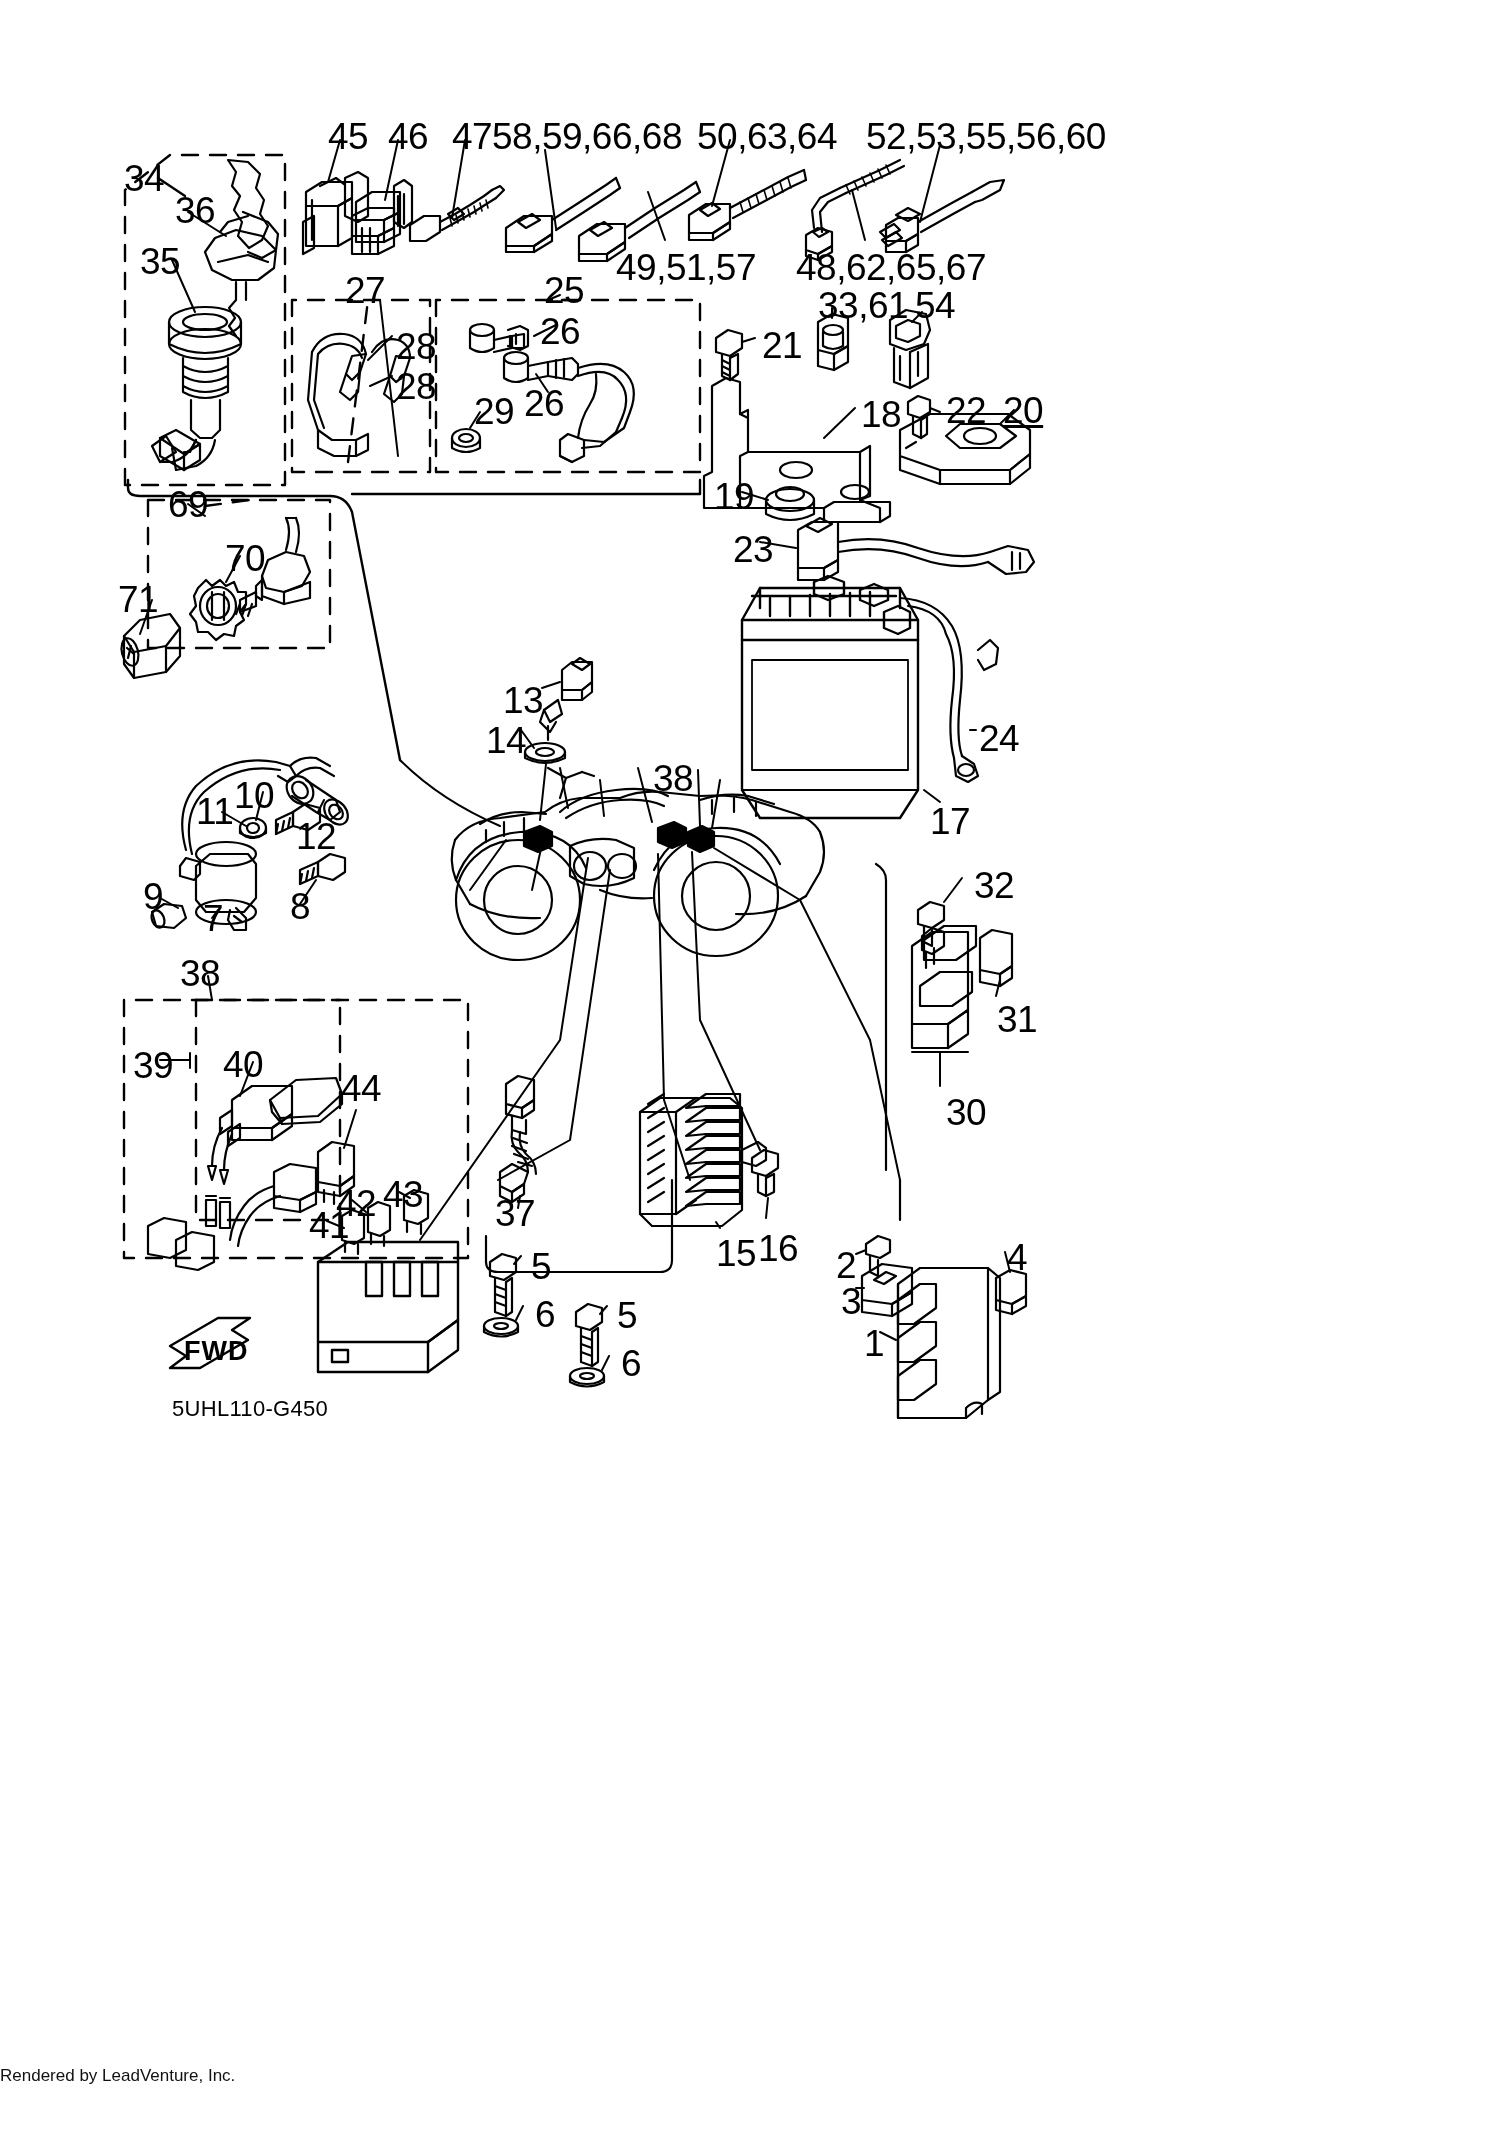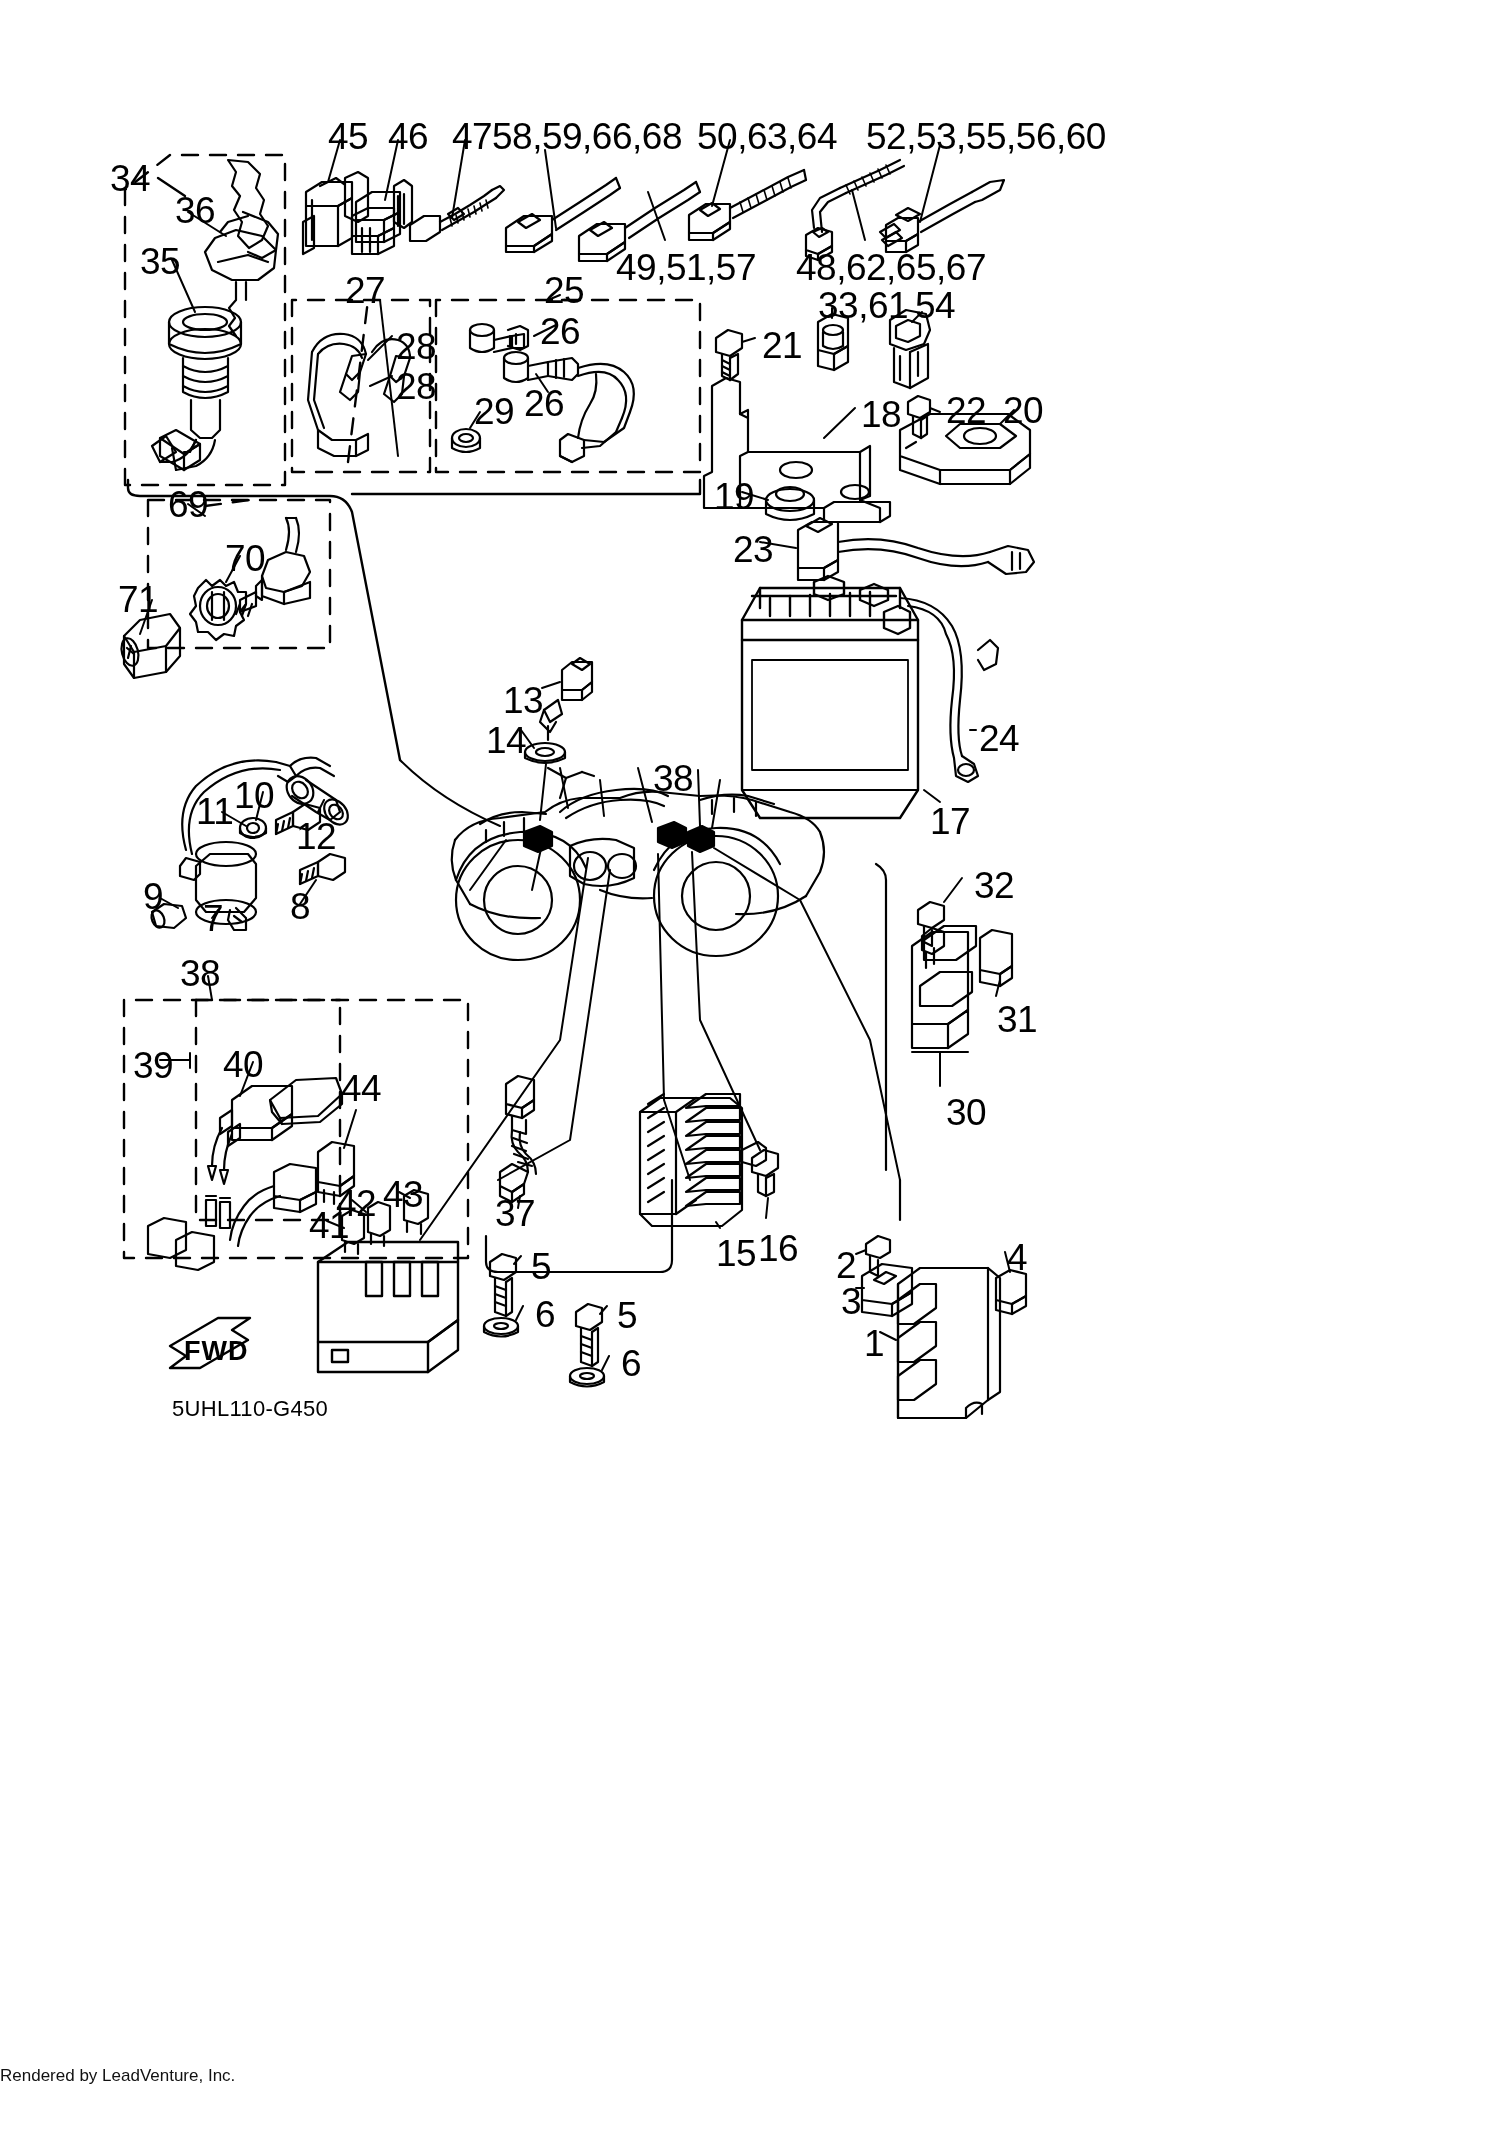--- a/index.html
+++ b/index.html
@@ -734,21 +734,21 @@
       <g stroke-width="2.2">
         <path d="M486 1236 L486 1262 Q486 1272 498 1272"></path>
         <path d="M498 1272 L660 1272 Q672 1272 672 1260 L672 1180"></path>
         <path d="M886 1170 L886 880 Q886 870 876 864"></path>
         <path d="M900 1180 L900 1220"></path>
       </g>
 
     </g>
   </svg>
 
-  <div class="lbl" style="left:110px;  top:160px;">34</div>
+  <div class="lbl" style="left:124px;  top:160px;">34</div>
   <div class="lbl" style="left:175px;  top:192px;">36</div>
   <div class="lbl" style="left:140px;  top:243px;">35</div>
   <div class="lbl" style="left:328px;  top:118px;">45</div>
   <div class="lbl" style="left:388px;  top:118px;">46</div>
   <div class="lbl" style="left:452px;  top:118px;">47</div>
   <div class="lbl" style="left:492px; top:118px;">58,59,66,68</div>
   <div class="lbl" style="left:697px; top:118px;">50,63,64</div>
   <div class="lbl" style="left:866px; top:118px;">52,53,55,56,60</div>
   <div class="lbl" style="left:616px; top:249px;">49,51,57</div>
   <div class="lbl" style="left:796px; top:249px;">48,62,65,67</div>
@@ -757,21 +757,21 @@
   <div class="lbl" style="left:345px; top:272px;">27</div>
   <div class="lbl" style="left:544px; top:272px;text-align:right;">25</div>
   <div class="lbl" style="left:540px; top:313px;">26</div>
   <div class="lbl" style="left:524px; top:385px;">26</div>
   <div class="lbl" style="left:396px; top:328px;">28</div>
   <div class="lbl" style="left:396px; top:368px;">28</div>
   <div class="lbl" style="left:474px; top:393px;">29</div>
   <div class="lbl" style="left:762px; top:327px;">21</div>
   <div class="lbl" style="left:861px; top:396px;">18</div>
   <div class="lbl" style="left:946px; top:392px;">22</div>
-  <div class="lbl" style="left:1003px; top:392px;">20</div>
+  <div class="lbl" style="left:1003px; top:392px;text-decoration:underline;">20</div>
   <div class="lbl" style="left:714px; top:478px;">19</div>
   <div class="lbl" style="left:733px; top:531px;">23</div>
   <div class="lbl" style="left:979px; top:720px;">24</div>
   <div class="lbl" style="left:930px; top:803px;">17</div>
   <div class="lbl" style="left:168px; top:486px;">69</div>
   <div class="lbl" style="left:225px; top:540px;">70</div>
   <div class="lbl" style="left:118px; top:581px;">71</div>
   <div class="lbl" style="left:503px; top:682px;">13</div>
   <div class="lbl" style="left:486px; top:722px;">14</div>
   <div class="lbl" style="left:653px; top:760px;">38</div>

